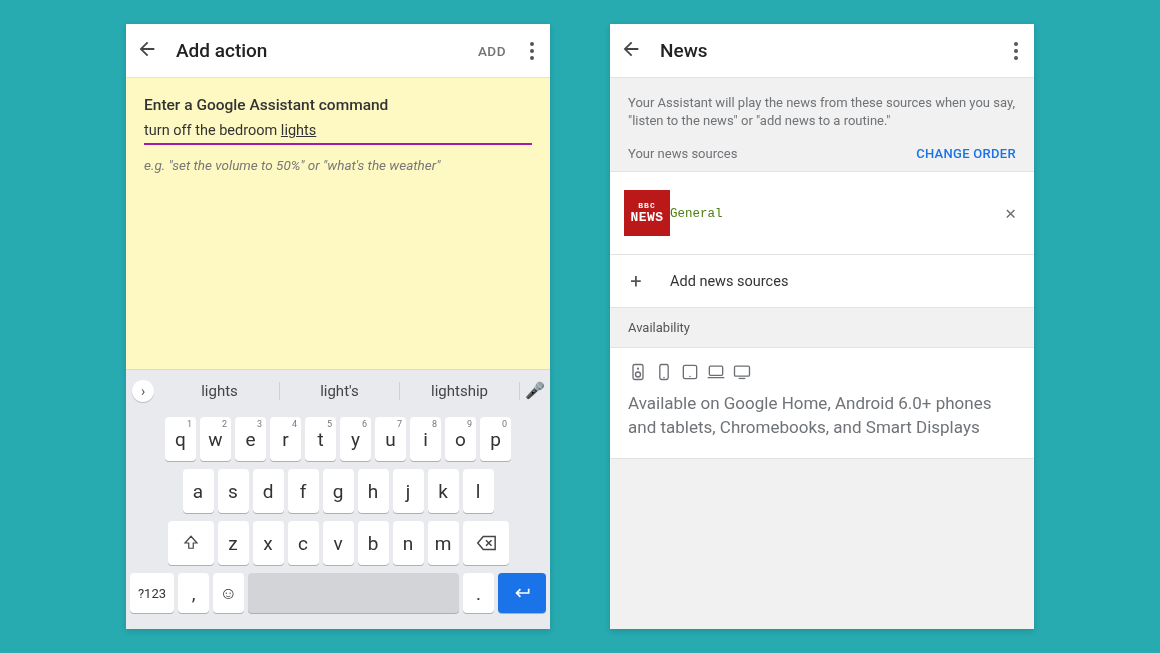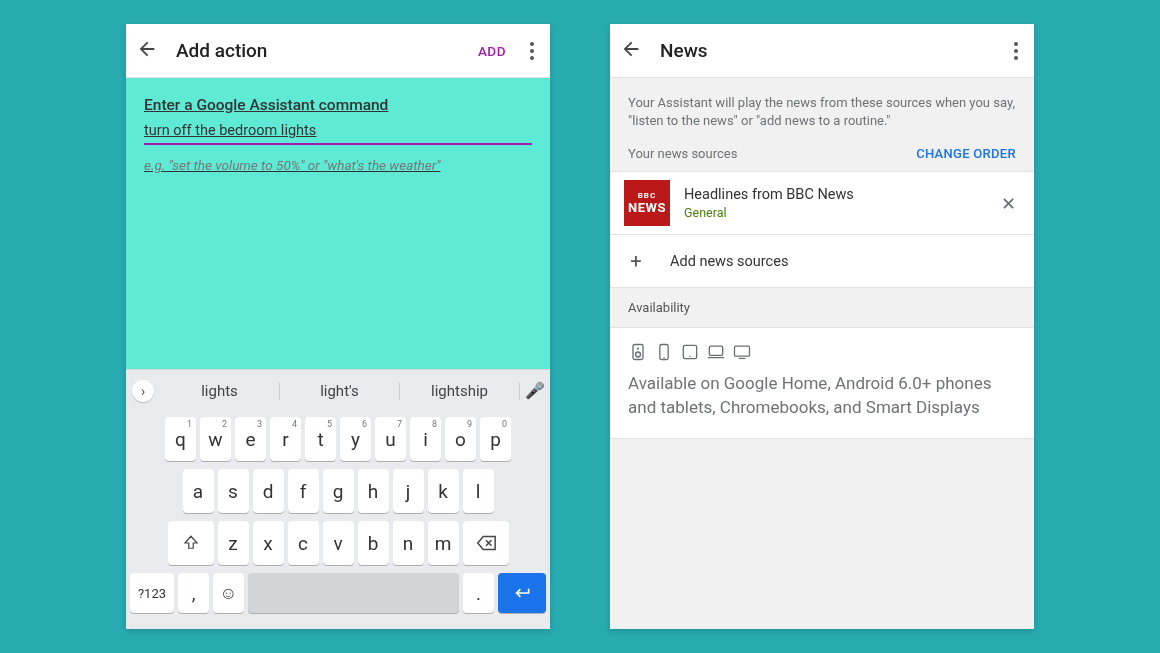--- a/index.html
+++ b/index.html
@@ -34,42 +34,41 @@
   }
   .appbar .title {
     font-size: 19px;
     font-weight: 500;
     color: #222;
     flex: 1;
   }
   .appbar .add-link {
     font-size: 13.5px;
     font-weight: 500;
-    color: #a21caf;
+    color: #737373;
     letter-spacing: 0.5px;
   }
   .dots {
     display: flex;
     flex-direction: column;
     gap: 3px;
     padding: 6px;
   }
   .dots span {
     width: 4px; height: 4px; border-radius: 50%; background:#555;
   }
   .back-arrow svg { width: 22px; height: 22px; fill:#444; }
 
   
   .left-body {
     flex: 1;
     padding: 18px 18px 0 18px;
-    background: #5eead4;
+    background: #fef9c3;
     display: flex;
     flex-direction: column;
-    text-decoration: underline;
   }
   .heading {
     font-size: 15.5px;
     color:#333;
     font-weight: 500;
     margin-bottom: 8px;
   }
   .input-line {
     font-size: 14.5px;
     color:#333;
@@ -180,24 +179,24 @@
     display:flex;
     justify-content:space-between;
     padding: 4px 18px 10px 18px;
   }
   .src-head .lbl{font-size:13px;color:#6f7377;}
   .src-head .chg{font-size:13px;font-weight:500;color:#1a73e8;letter-spacing:0.3px;}
   .src-item{
     background:#fff;
     border-top:1px solid #e2e2e2;
     border-bottom:1px solid #e2e2e2;
-    padding:8px 14px;
+    padding:18px 14px;
     display:flex;
     align-items:center;
-    gap:14px;
+    font-family:Liberation Mono, monospace;
   }
   .bbc-logo{
     width:46px;height:46px;background:#bb1919;
     display:flex;flex-direction:column;align-items:center;justify-content:center;
     color:#fff;font-weight:bold;
   }
   .bbc-logo .t1{font-size:8px;letter-spacing:1px;}
   .bbc-logo .t2{font-size:13px;letter-spacing:0.5px;}
   .src-text{flex:1;}
   .src-text .name{font-size:14.5px;color:#333;}
@@ -354,21 +353,20 @@
       <span class="lbl">Your news sources</span>
       <span class="chg">CHANGE ORDER</span>
     </div>
 
     <div class="src-item">
       <div class="bbc-logo">
         <span class="t1">BBC</span>
         <span class="t2">NEWS</span>
       </div>
       <div class="src-text">
-        <div class="name">Headlines from BBC News</div>
         <div class="cat">General</div>
       </div>
       <div class="close-x">✕</div>
     </div>
 
     <div class="add-src">
       <span class="add-plus">+</span>
       <span class="add-lbl">Add news sources</span>
     </div>
 

